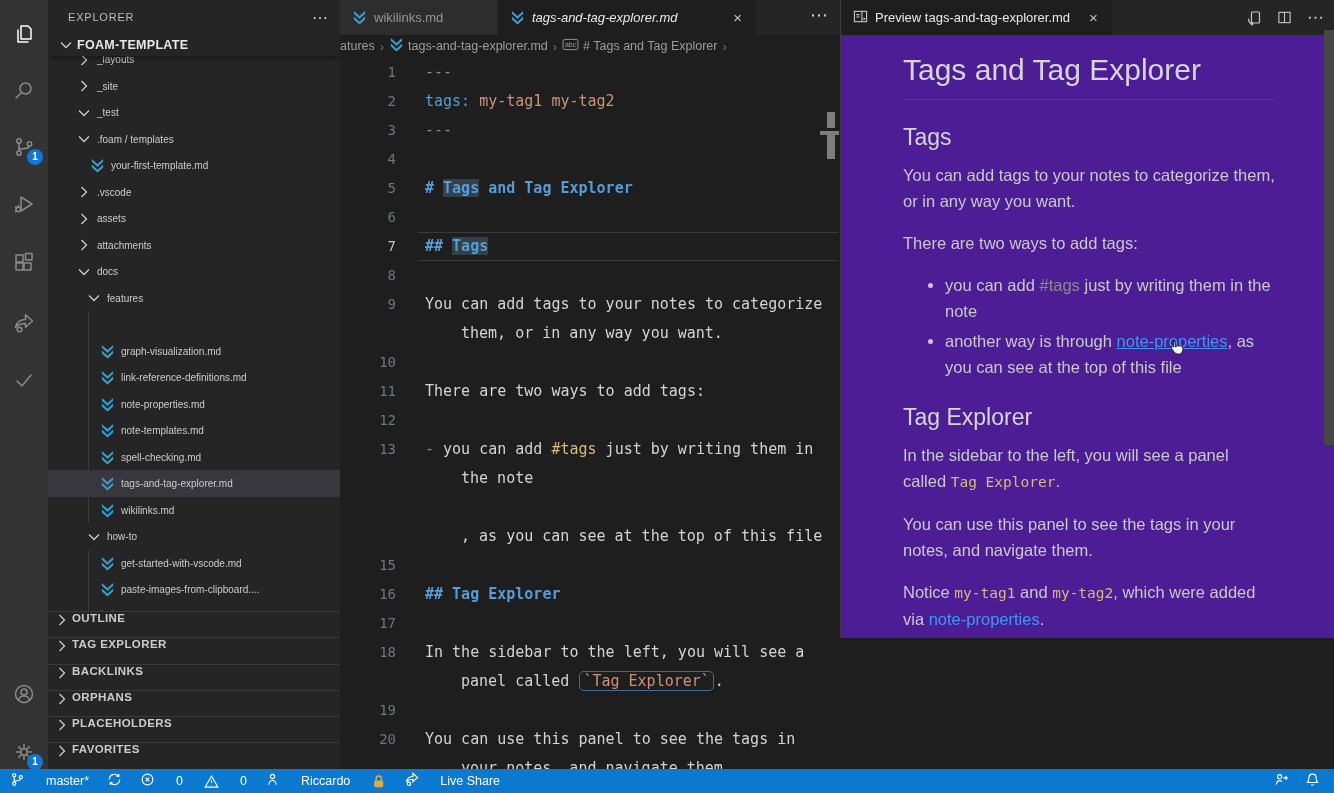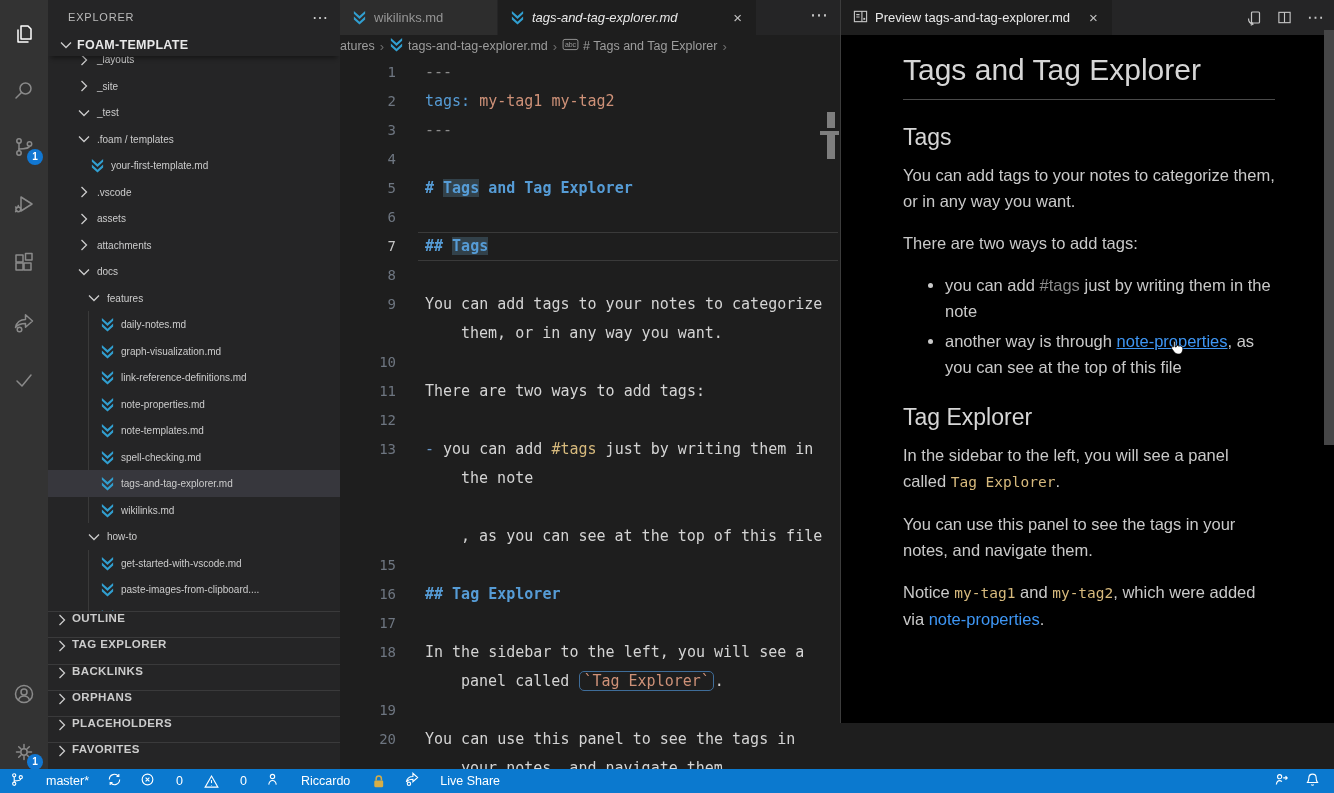--- a/index.html
+++ b/index.html
@@ -55,21 +55,21 @@
   .lc.cont { left:121px; }
   .curline { position:absolute; left:78px; width:420px; height:29px; border-top:1px solid #3a3a3a; border-bottom:1px solid #3a3a3a; }
   .s-meta{color:#8c8c8c} .s-key{color:#569cd6} .s-str{color:#ce9178}
   .s-h{color:#569cd6;font-weight:bold}
   .s-hl{background:rgba(101,150,180,.30)}
   .s-txt{color:#d4d4d4} .s-tag{color:#d7ba7d} .s-dash{color:#6796c8} .s-wiki{color:#4fa4ee}
   .s-code{color:#ce9178;border:1px solid #3f6d99;border-radius:5px;padding:0 3px;margin:0 1px}
   .deco { position:absolute; background:#7e7e7e; }
 
   
-  .preview { position:absolute; left:840px; top:0; width:494px; height:723px; background:#000000; border-left:1px solid #3c3c3c; }
+  .preview { position:absolute; left:840px; top:0; width:494px; height:638px; background:#4c1d95; border-left:1px solid #3c3c3c; }
   .pv-actions { position:absolute; right:10px; top:0; height:35px; display:flex; align-items:center; gap:15px; color:#c5c5c5; }
   .pv-actions .pvi { display:flex; cursor:pointer; }
   .pv-actions .dots { font-size:17px; cursor:pointer; }
   .pv-content { position:absolute; left:62px; top:35px; width:372px; bottom:0; color:#c9c9c9; font-size:16.5px; line-height:26px; overflow:hidden; }
   .pv-content h1 { font-size:30px; font-weight:400; color:#d6d6d6; margin:16px 0 10px; line-height:38px; }
   .pv-content .hr { border-top:1px solid #4a4a4a; margin:0 0 8px; }
   .pv-content h2 { font-size:23px; font-weight:500; color:#d6d6d6; margin:22px 0 10px; line-height:30px; position:relative; }
   .pv-content p { margin:0 0 16px; position:relative; }
   .pv-content ul { margin:0 0 4px; padding-left:42px; position:relative; }
   .pv-content li { margin-bottom:4px; }
@@ -238,29 +238,20 @@
           </span>
           <span class="lbl">docs</span>
         </div>
         <div class="trow" style="top:284.5px">
           <span class="chev" style="margin-left:38px">
             <svg viewBox="0 0 16 16" width="16" height="16" fill="none" stroke="#cccccc" stroke-width="1.3">
               <path d="M3 5.5l5 5 5-5"></path>
             </svg>
           </span>
           <span class="lbl">features</span>
-        </div>
-        <div class="trow" style="top:311px">
-          <span class="ficon" style="margin-left:52px">
-            <svg viewBox="0 0 16 16" width="15" height="15">
-              <polygon points="2,1 8,6.5 14,1 14,4 8,9.5 2,4" fill="#319fd0"></polygon>
-              <polygon points="2,7 8,12.5 14,7 14,10 8,15.5 2,10" fill="#319fd0"></polygon>
-            </svg>
-          </span>
-          <span class="lbl">daily-notes.md</span>
         </div>
         <div class="trow" style="top:337.5px">
           <span class="ficon" style="margin-left:52px">
             <svg viewBox="0 0 16 16" width="15" height="15">
               <polygon points="2,1 8,6.5 14,1 14,4 8,9.5 2,4" fill="#319fd0"></polygon>
               <polygon points="2,7 8,12.5 14,7 14,10 8,15.5 2,10" fill="#319fd0"></polygon>
             </svg>
           </span>
           <span class="lbl">graph-visualization.md</span>
         </div>

